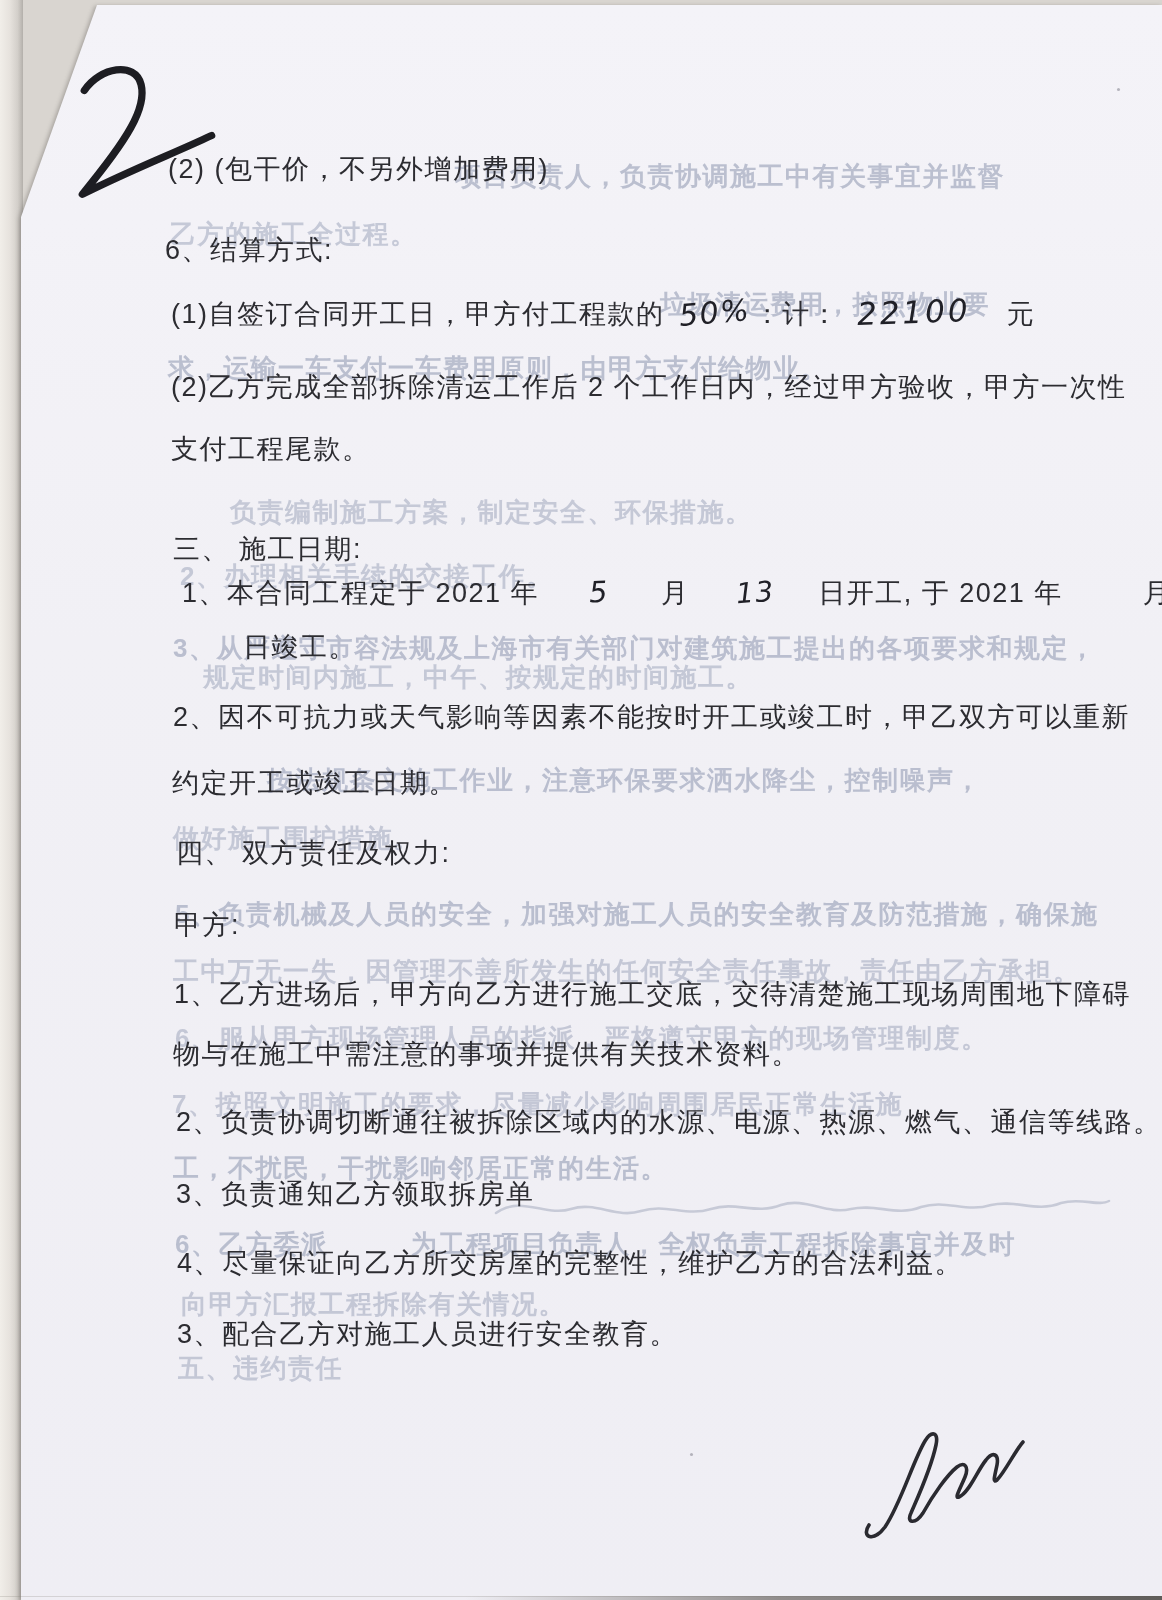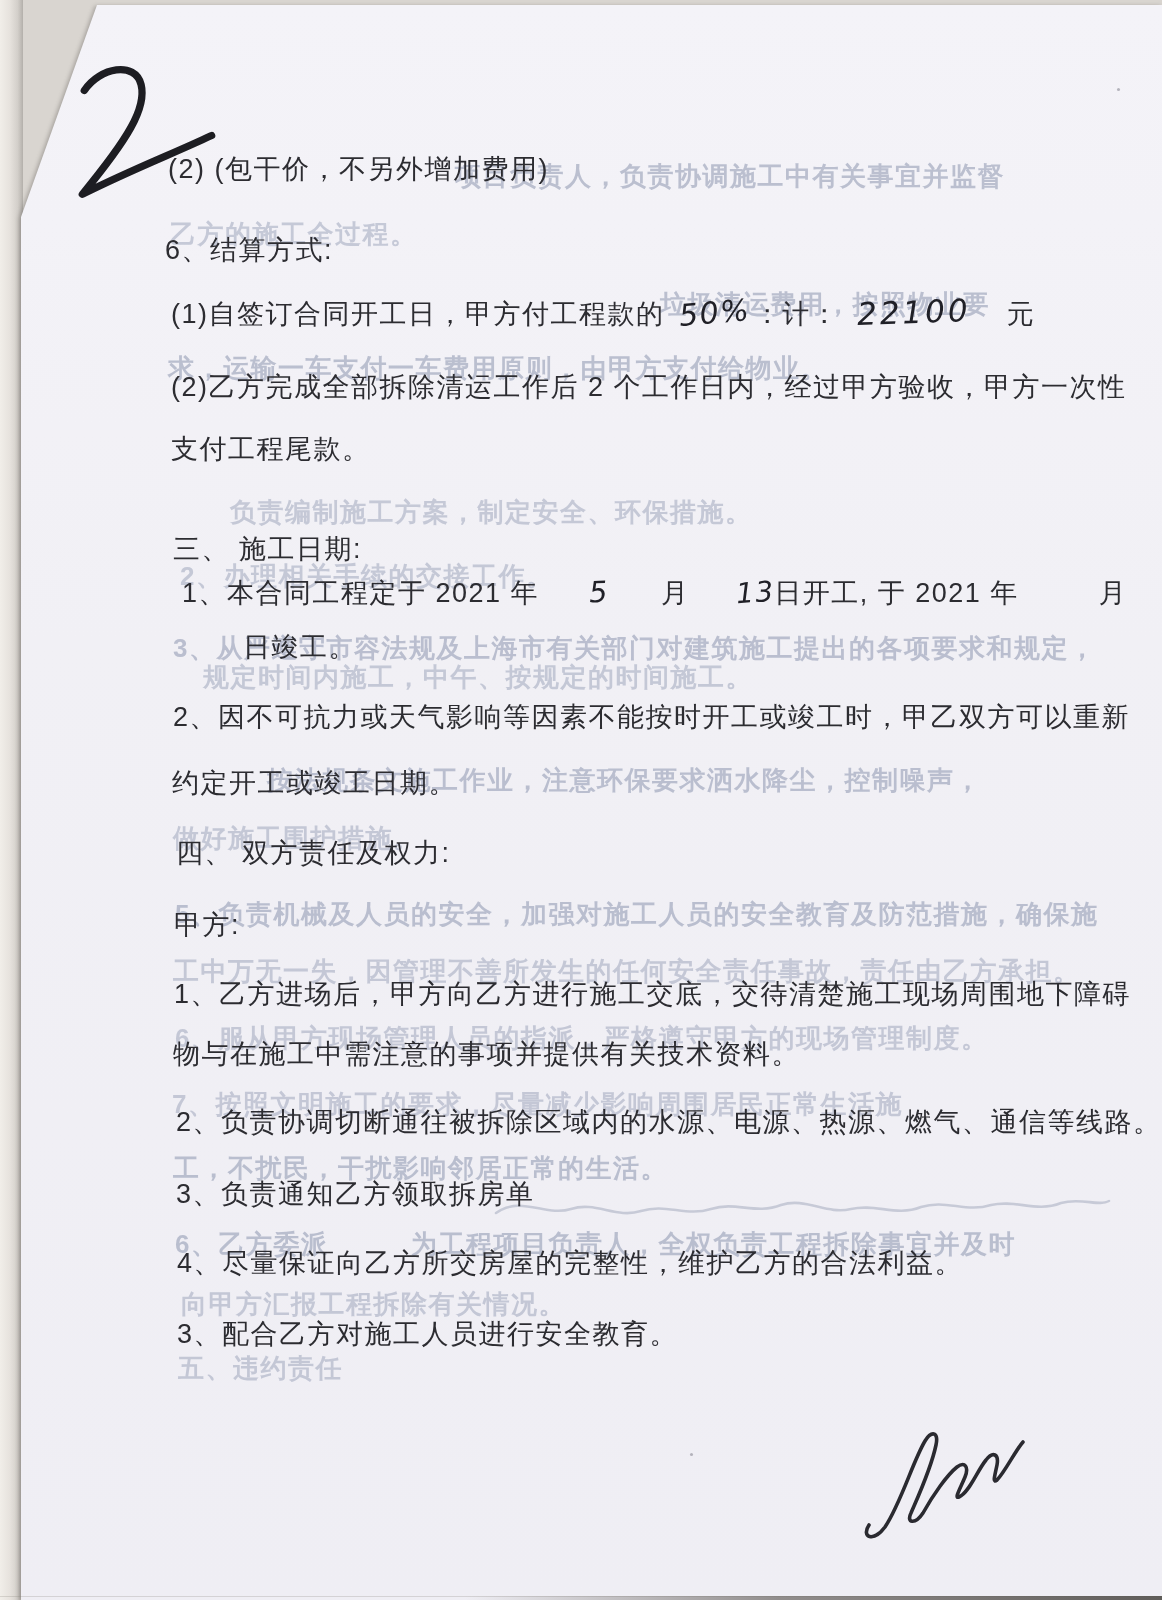--- a/index.html
+++ b/index.html
@@ -57,21 +57,21 @@
   
   .hw{
     font-family:"DejaVu Sans",sans-serif;
     font-style:italic;color:#202027;font-weight:400;
   }
   .hw-percent{display:inline-block;font-size:30px;transform:rotate(-5deg);margin:0 4px 0 14px;}
   .hw-amount{display:inline-block;font-size:31px;transform:rotate(-2deg);letter-spacing:3px;margin:0 36px 0 18px;}
   .hw-month{display:inline-block;font-size:29px;transform:rotate(-3deg);margin-left:50px;}
   .hw-day{display:inline-block;font-size:28px;transform:rotate(-4deg);margin-left:46px;}
   .gap-month{margin-left:52px;}
-  .gap-open{}
+  .gap-open{margin-left:44px;}
   .gap-month2{margin-left:80px;}
   .mark-2{position:absolute;left:50px;top:58px;width:150px;height:142px;}
   .signature{position:absolute;left:838px;top:1418px;width:190px;height:130px;}
   .ghost-scrawl{position:absolute;left:470px;top:1186px;width:625px;height:34px;opacity:.55;filter:blur(.6px);}
   .speck{position:absolute;width:3px;height:3px;border-radius:50%;background:#8b8b95;opacity:.6;}
 </style>
 </head>
 <body>
 
 <div class="canvas">

